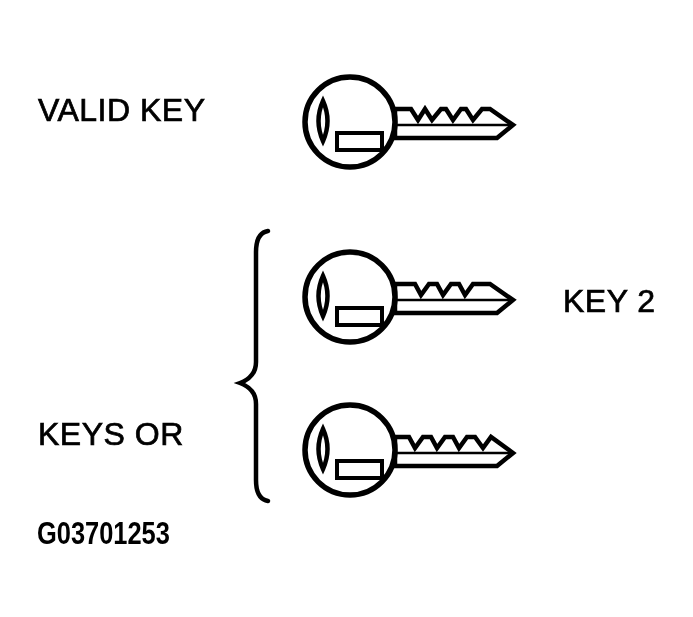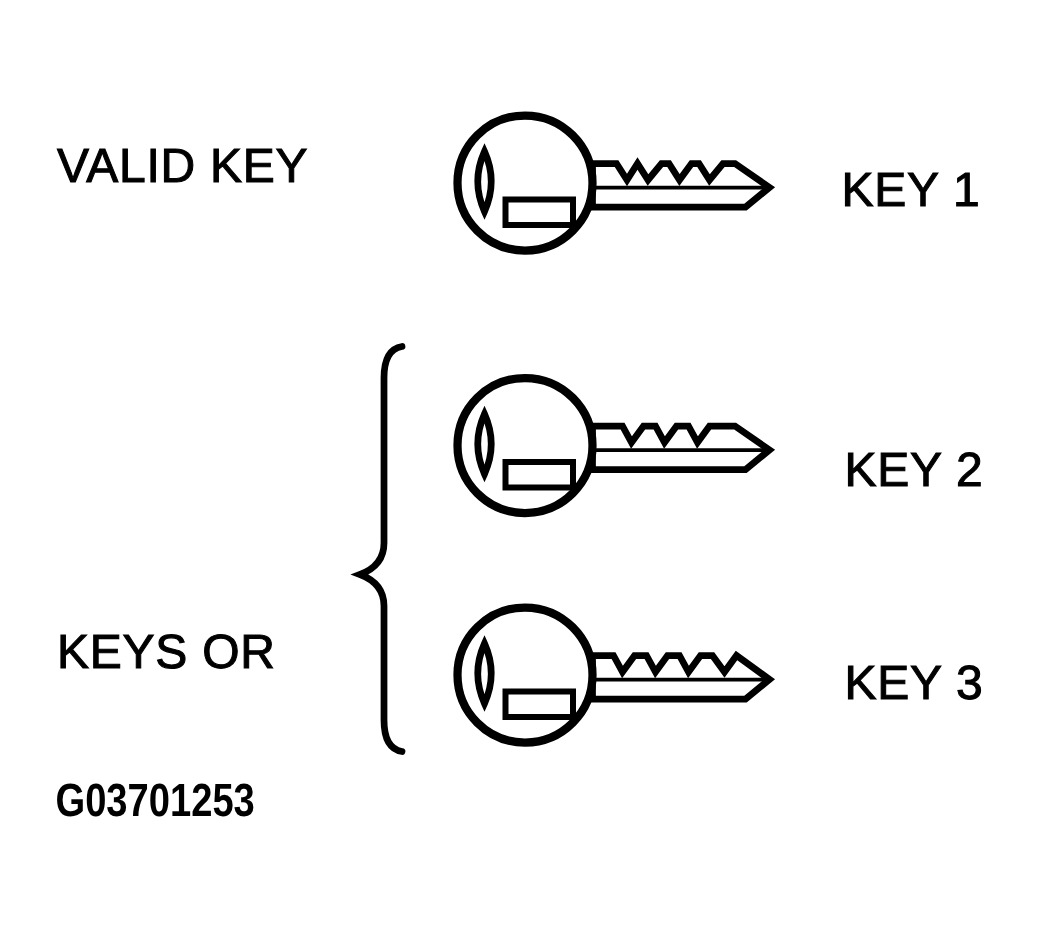--- a/index.html
+++ b/index.html
@@ -74,21 +74,19 @@
   </svg>
 
   <svg class="keysvg" style="left:293px; top:390px;" width="232" height="124" viewBox="0 0 232 124">
     <path d="M102,47 L116,47 L122,58 L130,47 L138,47 L144,58 L152,47 L160,47 L166,58 L174,47 L182,47 L190,58 L198,47 L220,63 L204,76 L102,76 Z" fill="#fff" stroke="#000" stroke-width="4.5"></path>
     <line x1="104" y1="63" x2="218" y2="63" stroke="#000" stroke-width="2.5"></line>
     <circle cx="57" cy="60" r="45" fill="#fff" stroke="#000" stroke-width="5.5"></circle>
     <path d="M30,39 Q39,59 30,79 Q21,59 30,39 Z" fill="none" stroke="#000" stroke-width="4.5"></path>
     <rect x="44" y="71" width="45" height="17" fill="#fff" stroke="#000" stroke-width="4"></rect>
   </svg>
 
-  <div class="lbl" style="left:561px; top:107px;">KEY 1</div>
 
-  <div class="lbl" style="left:563px; top:282px;margin-top:12px;">KEY 2</div>
+  <div class="lbl" style="left:563px; top:282px;">KEY 2</div>
 
-  <div class="lbl" style="left:563px; top:436px;">KEY 3</div>
 
   <div class="code">G03701253</div>
 
 </div>
 
 </body></html>

